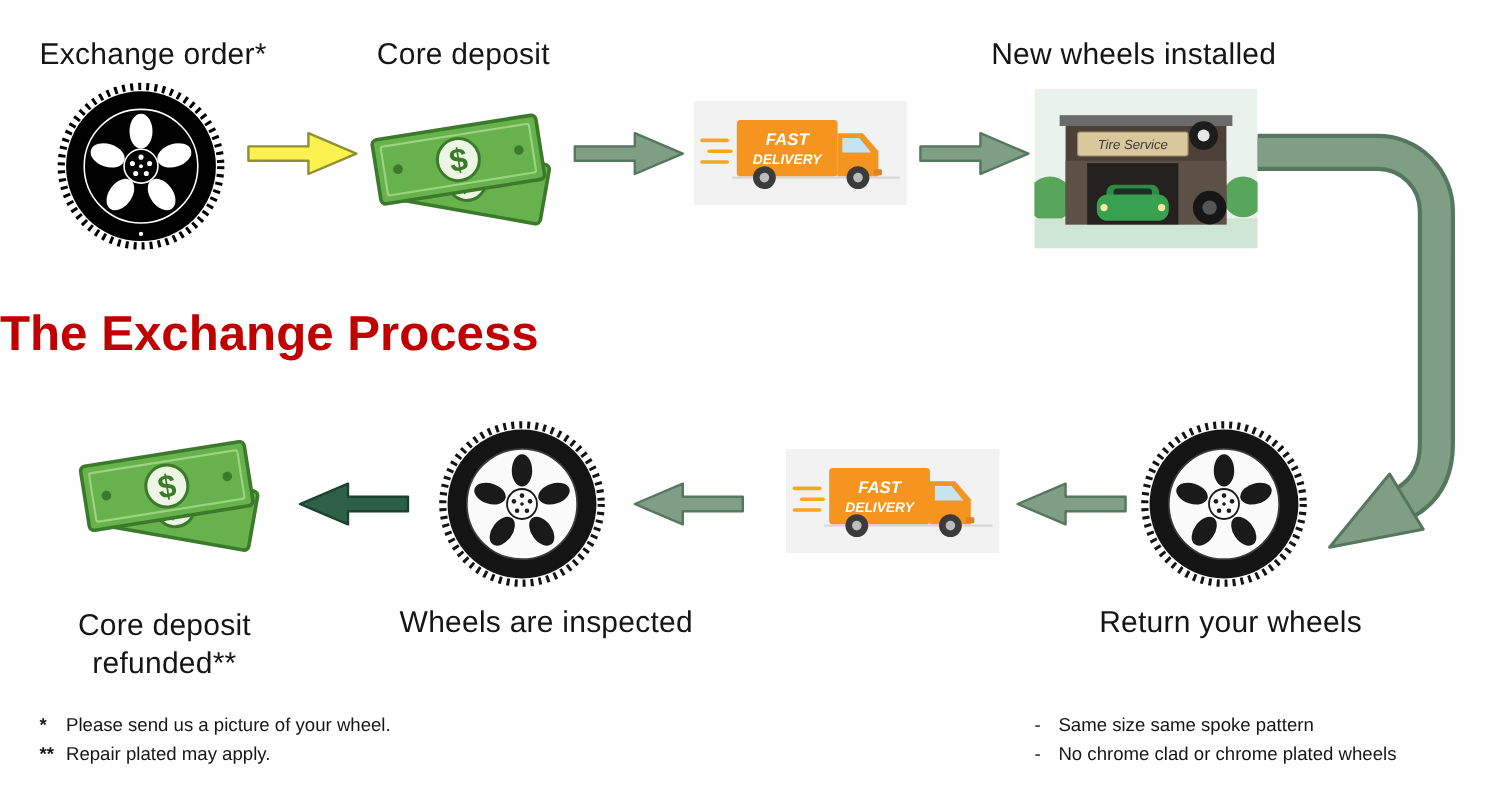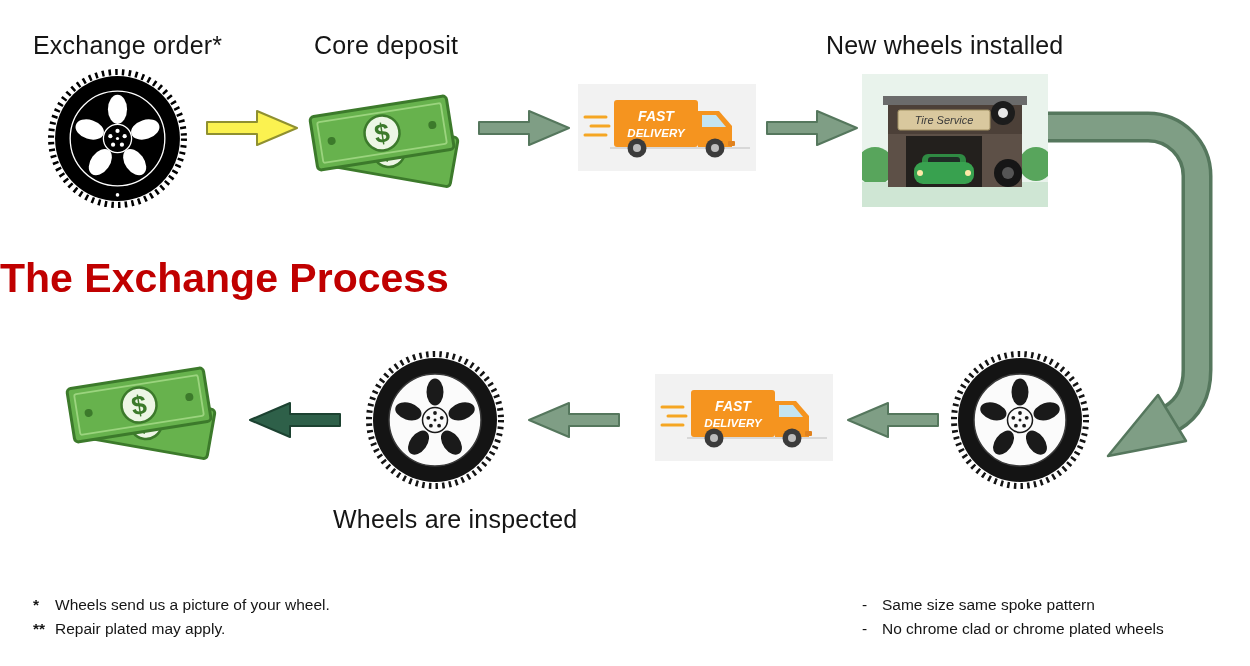--- a/index.html
+++ b/index.html
@@ -254,25 +254,27 @@
     <g fill="#1a1a1a">
       <circle cx="72" cy="65" r="1.9"></circle>
       <circle cx="78.7" cy="69.8" r="1.9"></circle>
       <circle cx="76.1" cy="77.7" r="1.9"></circle>
       <circle cx="67.9" cy="77.7" r="1.9"></circle>
       <circle cx="65.3" cy="69.8" r="1.9"></circle>
       <circle cx="72" cy="72" r="1.5"></circle>
     </g>
   </svg>
 
+  <div class="abs step-label wrap" style="left:31px; top:505px; width:212px;">Core deposit refunded**</div>
   <div class="abs step-label" style="left:322px; top:505px;margin-left:11px;">Wheels are inspected</div>
+  <div class="abs step-label" style="left:916px; top:505px;">Return your wheels</div>
 
   <div class="abs footnote" style="left:33px; top:596px;">
     <span class="fn-marker">*</span>
-    <span>Wheels send us a picture of your wheel.</span>
+    <span>Please send us a picture of your wheel.</span>
   </div>
   <div class="abs footnote" style="left:33px; top:620px;">
     <span class="fn-marker">**</span>
     <span>Repair plated may apply.</span>
   </div>
   <div class="abs footnote" style="left:862px; top:596px;">
     <span class="fn-marker dash">-</span>
     <span>Same size same spoke pattern</span>
   </div>
   <div class="abs footnote" style="left:862px; top:620px;">

